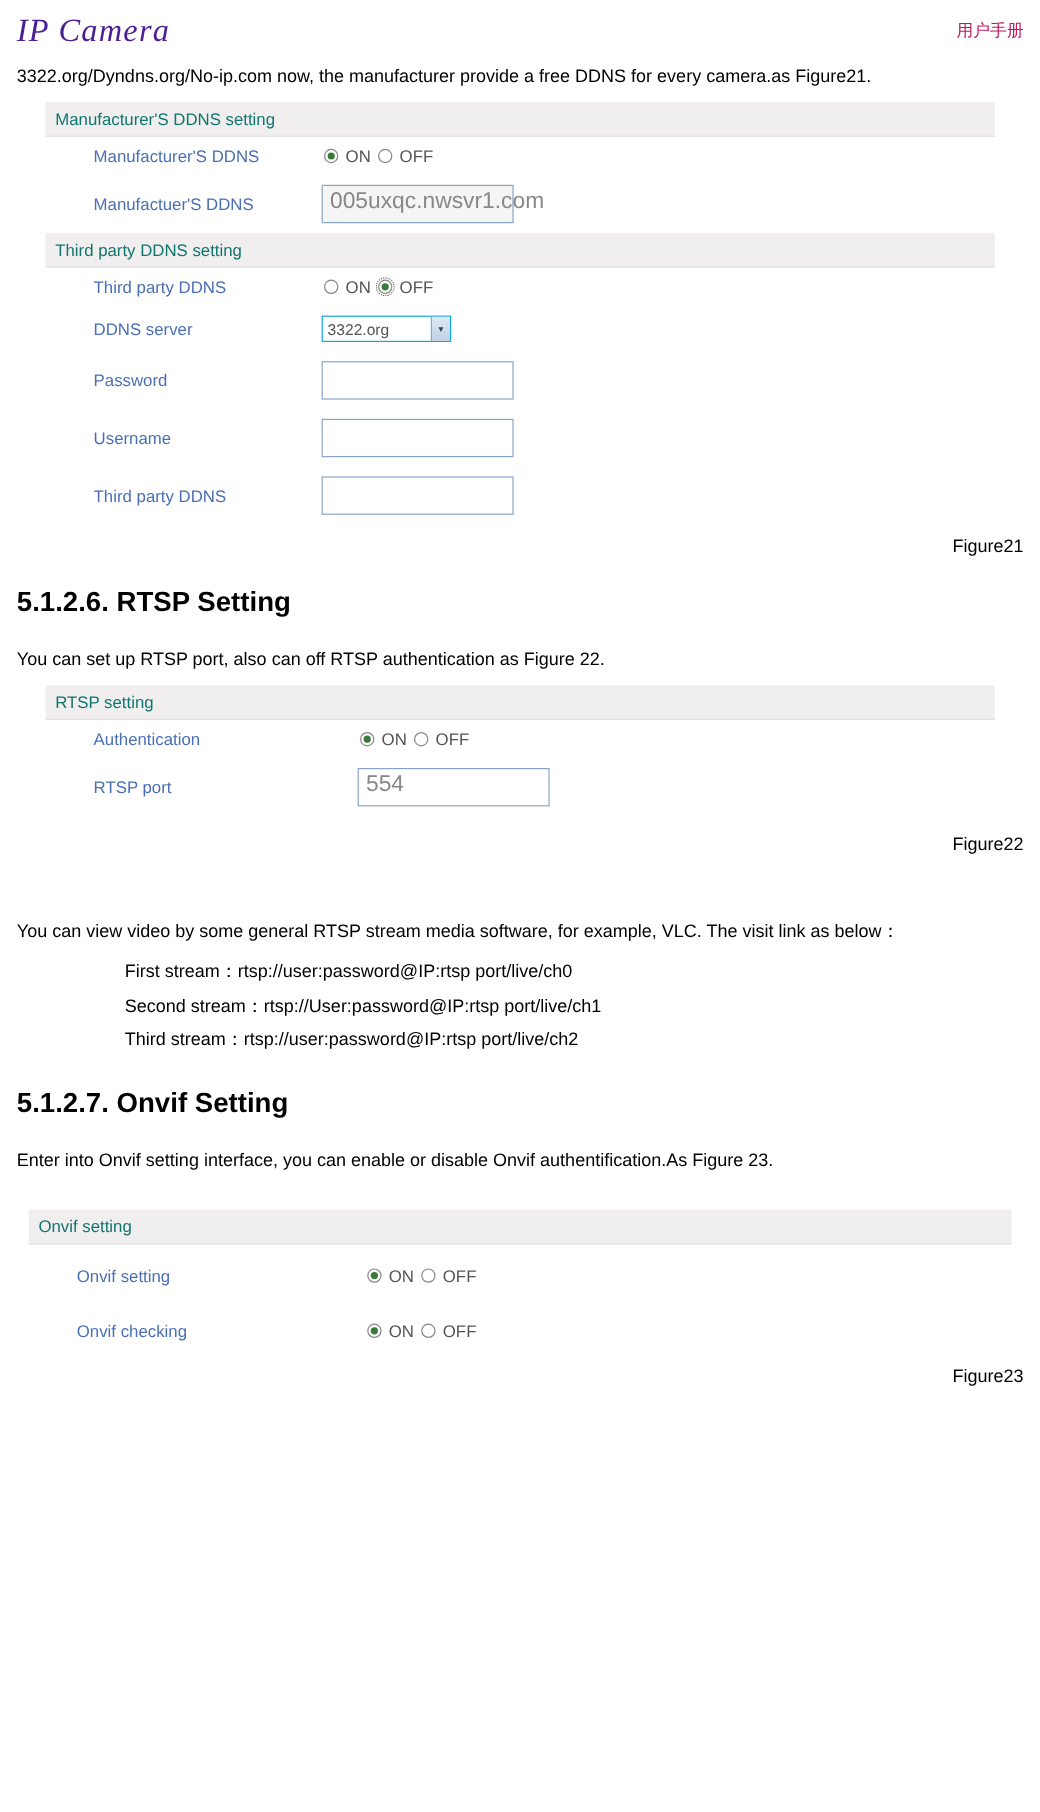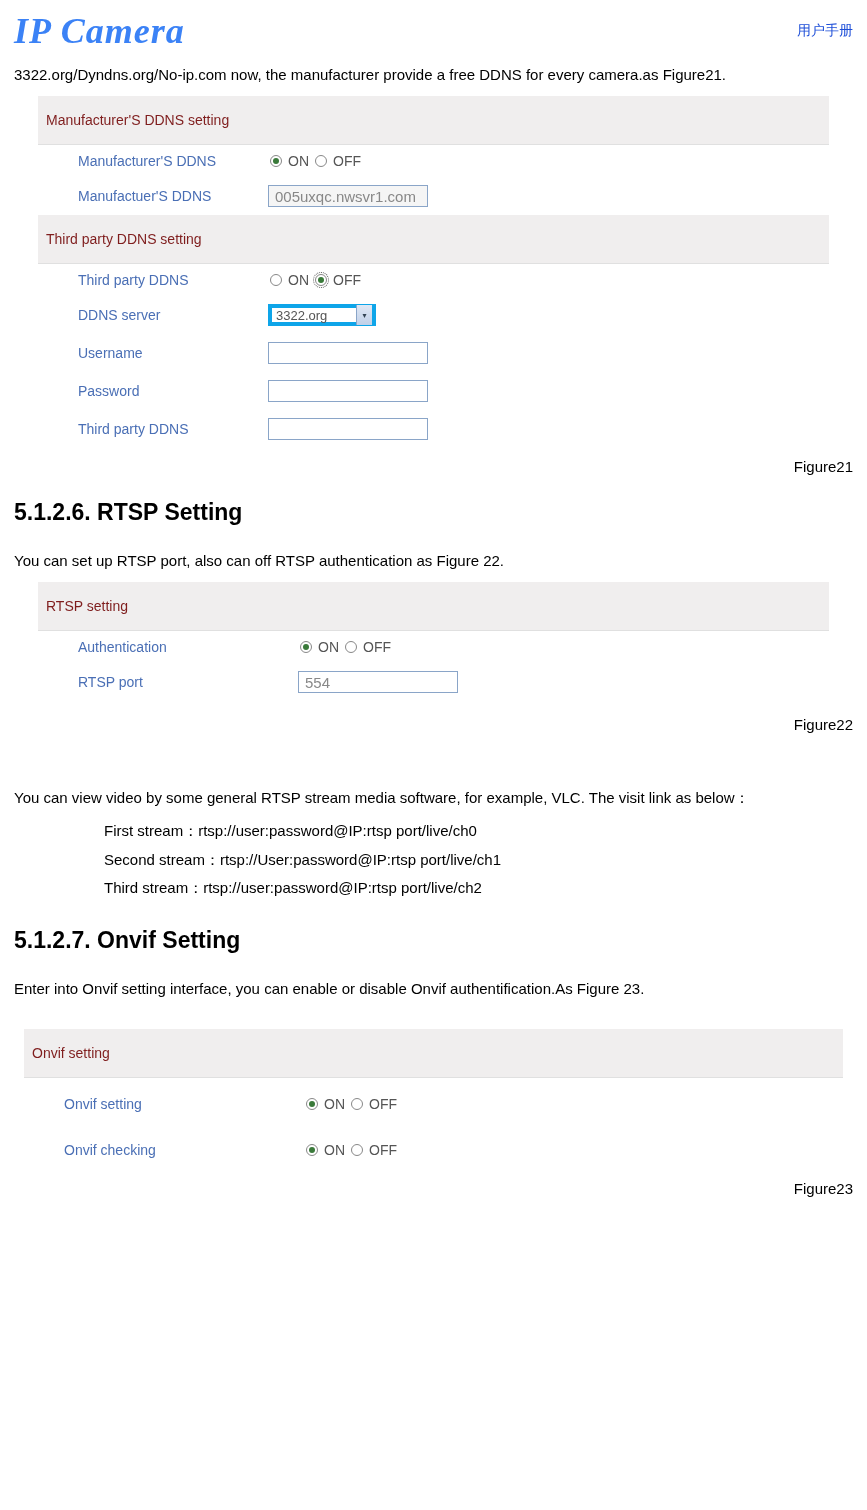--- a/index.html
+++ b/index.html
@@ -13,41 +13,41 @@
   }
   .header-row {
     display: flex;
     justify-content: space-between;
     align-items: center;
     margin-bottom: 8px;
   }
   .logo {
     font-family: 'Brush Script MT', cursive;
     font-style: italic;
-    font-size: 36px;
-    color: #3b82f6;
-    font-weight: bold;
+    font-size: 27px;
+    color: #4c1d95;
+    font-weight: normal;
     letter-spacing: 1px;
   }
   .header-cn {
     font-size: 14px;
-    color: #1d4ed8;
+    color: #be185d;
   }
   .intro-text {
     text-align: justify;
     line-height: 2;
     margin-bottom: 4px;
   }
   .figure-block {
     margin: 6px 24px 4px 24px;
   }
   .section-header {
     background: #f0eeee;
-    color: #7f1d1d;
-    padding: 16px 8px;
+    color: #0f766e;
+    padding: 6px 8px;
     font-size: 14px;
     border-bottom: 1px solid #e0e0e0;
   }
   .form-row {
     display: flex;
     align-items: center;
     padding: 8px 8px 8px 40px;
     font-size: 14px;
     color: #4a6fb5;
   }
@@ -77,31 +77,31 @@
     border-radius: 50%;
     display: block;
   }
   .radio.focused {
     outline: 1px dotted #555;
     outline-offset: 1px;
   }
   .text-input {
     border: 1px solid #8aa5c8;
     background: #fff;
-    height: 22px;
+    height: 32px;
     width: 160px;
     padding: 2px 6px;
-    font-size: 15px;
+    font-size: 19px;
     color: #888;
   }
   .text-input.disabled {
     background: #f5f5f5;
   }
   .select-input {
-    border: 4px solid #0ea5e9;
+    border: 1px solid #0ea5e9;
     background: #fff;
     height: 22px;
     width: 108px;
     display: inline-flex;
     align-items: center;
     justify-content: space-between;
     padding-left: 4px;
     font-size: 13px;
   }
   .select-arrow {
@@ -180,28 +180,28 @@
     <span class="label">DDNS server</span>
     <span class="controls">
       <span class="select-input">
         <span>3322.org</span>
         <span class="select-arrow">▾</span>
       </span>
     </span>
   </div>
 
   <div class="form-row">
+    <span class="label">Password</span>
+    <span class="controls">
+      <span class="text-input"></span>
+    </span>
+  </div>
+
+  <div class="form-row">
     <span class="label">Username</span>
-    <span class="controls">
-      <span class="text-input"></span>
-    </span>
-  </div>
-
-  <div class="form-row">
-    <span class="label">Password</span>
     <span class="controls">
       <span class="text-input"></span>
     </span>
   </div>
 
   <div class="form-row">
     <span class="label">Third party DDNS</span>
     <span class="controls">
       <span class="text-input"></span>
     </span>

